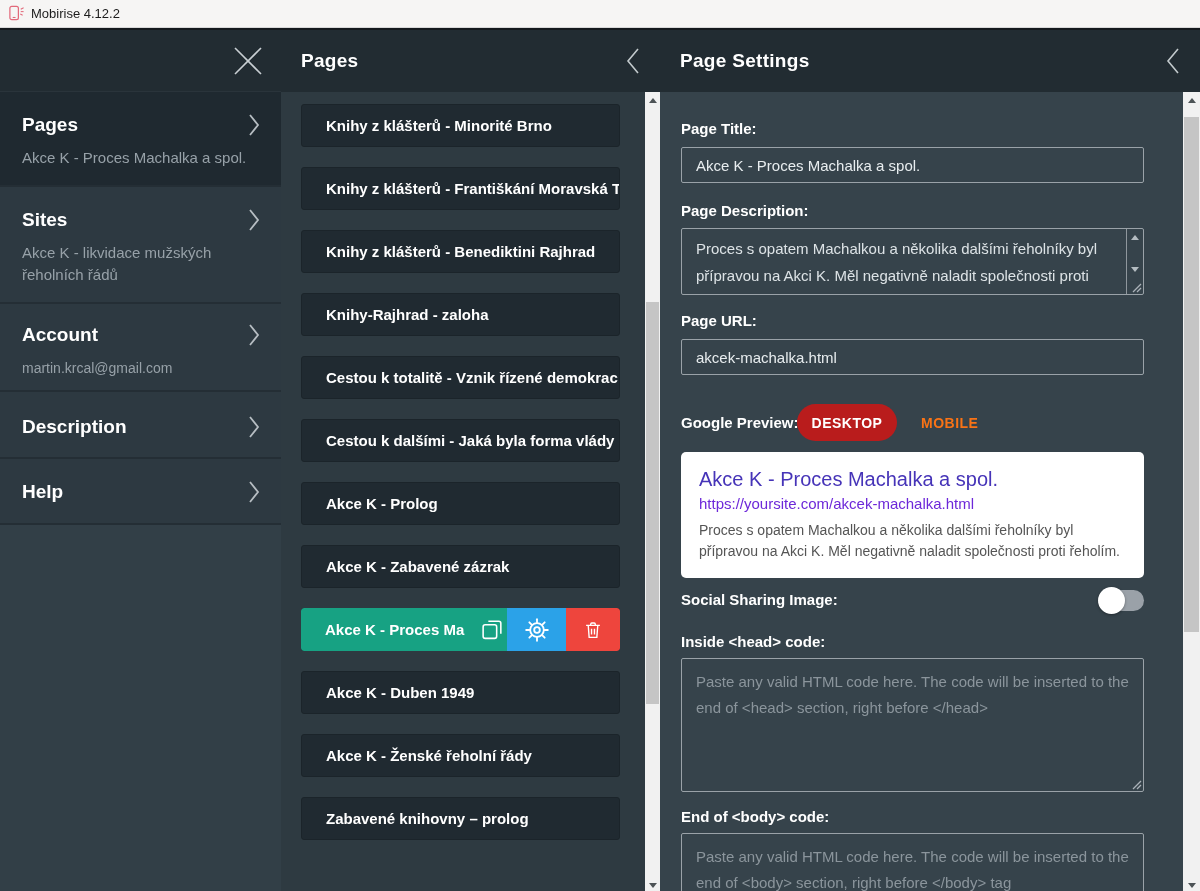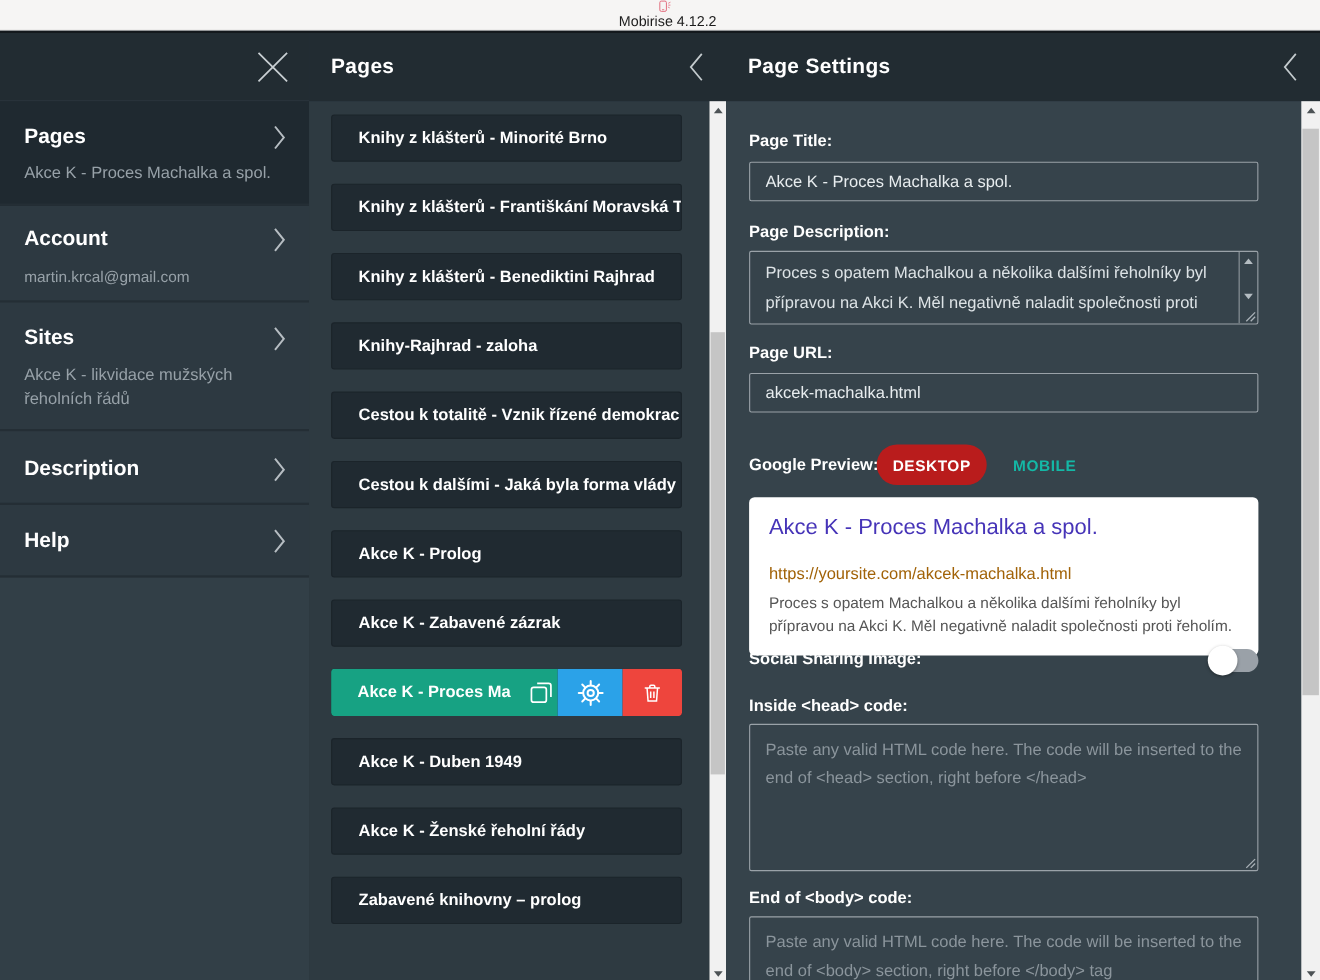--- a/index.html
+++ b/index.html
@@ -2,21 +2,21 @@
 <html><head>
 <meta charset="utf-8">
 <style>
   * { margin:0; padding:0; box-sizing:border-box; }
   html,body { width:1200px; height:891px; overflow:hidden;
     font-family:"Liberation Sans", sans-serif; background:#2e3a41; }
 
   
   .titlebar { position:absolute; left:0; top:0; width:1200px; height:28px;
     background:#f6f5f4; display:flex; align-items:center; padding-left:8px;
-    border-bottom:1px solid #d8d8d8;flex-direction:column; }
+    border-bottom:1px solid #d8d8d8; }
   .titlebar-text { font-size:13px; color:#1c1c1c; margin-left:6px; }
 
   
   .app { position:absolute; left:0; top:28px; width:1200px; height:863px;
     background:#2e3a41; border-top:2px solid #14191d; }
 
   .panel-header { height:62px; background:#222c32; display:flex;
     align-items:center; padding:0 18px 0 20px; }
   .panel-title { color:#fff; font-size:19px; font-weight:600; letter-spacing:.3px; }
   .chev-left { margin-left:auto; }
@@ -103,27 +103,27 @@
   .grip { position:absolute; right:1px; bottom:1px; }
 
   .gp-row { position:absolute; top:312px; left:0; width:463px; height:37px; }
   .gp-label { position:absolute; left:0; top:0; line-height:37px; color:#fff;
     font-size:15px; font-weight:700; }
   .btn-desktop { position:absolute; left:116px; top:0; width:100px; height:37px;
     border:none; border-radius:19px; background:#b91c1c; color:#fff;
     font-size:14px; font-weight:700; letter-spacing:.5px; cursor:pointer;
     font-family:"Liberation Sans", sans-serif; }
   .btn-mobile { position:absolute; left:240px; top:0; height:37px; background:none;
-    border:none; color:#14b8a6; font-size:14px; font-weight:700; letter-spacing:.5px;
+    border:none; color:#f97316; font-size:14px; font-weight:700; letter-spacing:.5px;
     cursor:pointer; font-family:"Liberation Sans", sans-serif; }
 
   .g-card { position:absolute; top:360px; left:0; width:463px; background:#fff;
     border-radius:5px; padding:14px 18px 16px 18px; }
   .g-title { color:#4634b8; font-size:20px; line-height:26px; cursor:pointer; }
-  .g-url { color:#a16207; font-size:15px; margin-top:21px; }
+  .g-url { color:#6d28d9; font-size:15px; margin-top:3px; }
   .g-desc { color:#555; font-size:14px; line-height:21px; margin-top:8px; }
 
   .ss-row { position:absolute; top:496px; left:0; width:463px; height:27px; }
   .ss-label { line-height:24px; color:#fff; font-size:15px; font-weight:700; }
   .toggle { position:absolute; right:0; top:-1px; width:46px; height:27px; cursor:pointer; }
   .toggle-track { position:absolute; right:0; top:3px; width:37px; height:21px;
     border-radius:11px; background:#9aa1a8; }
   .toggle-knob { position:absolute; left:0; top:0; width:27px; height:27px;
     border-radius:50%; background:#fff; box-shadow:0 1px 3px rgba(0,0,0,.35); }
 </style>
@@ -156,38 +156,38 @@
     <div class="sb-section sb-pages selected">
       <div class="sb-title-row">
         <span class="sb-title">Pages</span>
         <svg width="14" height="26" viewBox="0 0 14 26">
           <polyline points="3,3 11,13 3,23" fill="none" stroke="#b6bdc2" stroke-width="1.8"></polyline>
         </svg>
       </div>
       <div class="sb-sub">Akce K - Proces Machalka a spol.</div>
     </div>
 
+    <div class="sb-section sb-sites">
+      <div class="sb-title-row">
+        <span class="sb-title">Sites</span>
+        <svg width="14" height="26" viewBox="0 0 14 26">
+          <polyline points="3,3 11,13 3,23" fill="none" stroke="#b6bdc2" stroke-width="1.8"></polyline>
+        </svg>
+      </div>
+      <div class="sb-sub">Akce K - likvidace mužských řeholních řádů</div>
+    </div>
+
     <div class="sb-section sb-account">
       <div class="sb-title-row">
         <span class="sb-title">Account</span>
         <svg width="14" height="26" viewBox="0 0 14 26">
           <polyline points="3,3 11,13 3,23" fill="none" stroke="#b6bdc2" stroke-width="1.8"></polyline>
         </svg>
       </div>
       <div class="sb-sub small">martin.krcal@gmail.com</div>
-    </div>
-
-    <div class="sb-section sb-sites">
-      <div class="sb-title-row">
-        <span class="sb-title">Sites</span>
-        <svg width="14" height="26" viewBox="0 0 14 26">
-          <polyline points="3,3 11,13 3,23" fill="none" stroke="#b6bdc2" stroke-width="1.8"></polyline>
-        </svg>
-      </div>
-      <div class="sb-sub">Akce K - likvidace mužských řeholních řádů</div>
     </div>
 
     <div class="sb-section sb-ext">
       <div class="sb-title-row">
         <span class="sb-title">Description</span>
         <svg width="14" height="26" viewBox="0 0 14 26">
           <polyline points="3,3 11,13 3,23" fill="none" stroke="#b6bdc2" stroke-width="1.8"></polyline>
         </svg>
       </div>
     </div>

